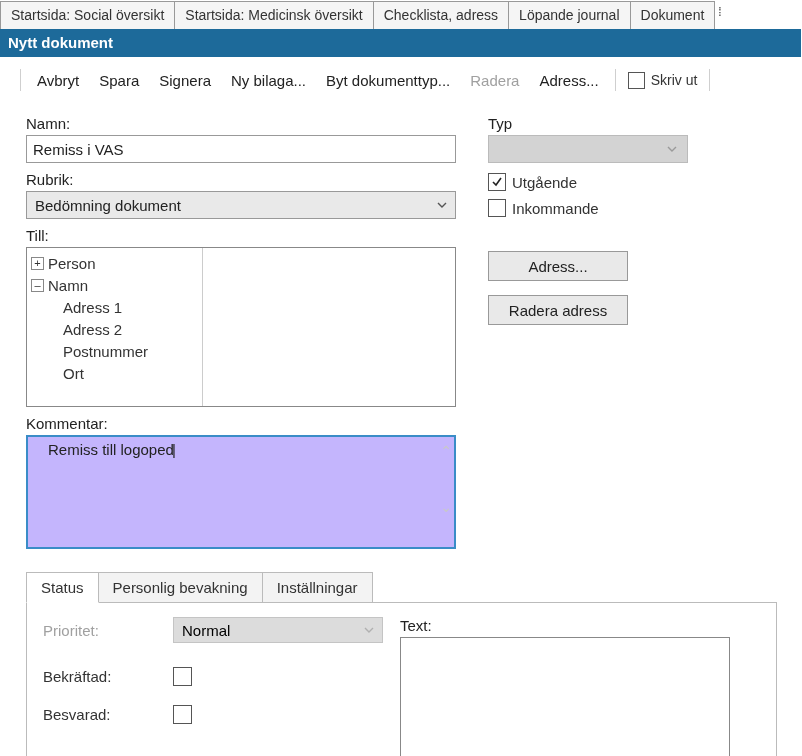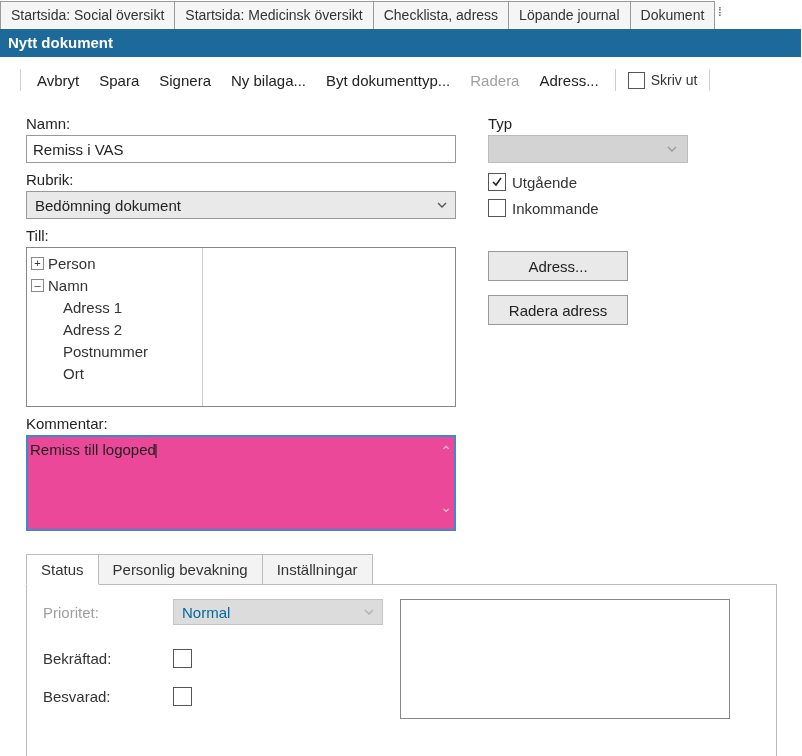--- a/index.html
+++ b/index.html
@@ -106,22 +106,22 @@
   .tree-indent { display: inline-block; width: 20px; }
 
   .btn {
     width: 140px; height: 30px; border: 1px solid #999; background: #e9e9e9;
     display: flex; align-items: center; justify-content: center;
     font-size: 15px; color: #222; cursor: pointer;
   }
   .btn + .btn { margin-top: 14px; }
 
   .komment-area {
-    width: 100%; height: 96px; border: 2px solid #3a8cc7;
-    padding: 4px 2px; font-size: 15px; color: #222; background: #ec4899;
+    width: 100%; height: 114px; border: 2px solid #3a8cc7;
+    padding: 4px 20px; font-size: 15px; color: #222; background: #c4b5fd;
     resize: none; position: relative;
   }
   .komment-scroll {
     position: absolute; right: 4px; top: 8px; display: flex; flex-direction: column;
     justify-content: space-between; height: 72px; pointer-events: none;
   }
   .komment-scroll .arrow { color: #c8c8c8; font-size: 14px; }
   .cursor-bar::after { content: "|"; margin-left: -2px; }
 
   
@@ -135,21 +135,21 @@
   .lower-tab.active { background: #fff; border-bottom: 1px solid #fff; }
   .lower-panel {
     border: 1px solid #bbb; padding: 14px 16px 0 16px; height: 180px;
   }
   .lp-row { display: flex; align-items: center; margin-bottom: 12px; height: 26px; }
   .lp-label { width: 130px; font-size: 15px; }
   .lp-label.disabled { color: #a0a0a0; }
   .lp-select {
     width: 210px; height: 26px; background: #dcdcdc; border: 1px solid #c4c4c4;
     display: flex; align-items: center; justify-content: space-between;
-    padding: 0 6px 0 8px; font-size: 15px; color: #0369a1;
+    padding: 0 6px 0 8px; font-size: 15px; color: #000000;
   }
   .lp-chk {
     width: 19px; height: 19px; border: 1px solid #555; background: #fff;
   }
   .text-box {
     position: absolute; right: 30px; top: 0; width: 330px;
   }
   .text-box-area {
     width: 100%; height: 120px; border: 1px solid #888; background: #fff;
   }
@@ -304,19 +304,20 @@
           <div class="lp-row">
             <span class="lp-label">Bekräftad:</span>
             <span class="lp-chk"></span>
           </div>
           <div class="lp-row">
             <span class="lp-label">Besvarad:</span>
             <span class="lp-chk"></span>
           </div>
         </div>
         <div class="text-box">
+          <div class="lbl" style="margin-top:0;">Text:</div>
           <div class="text-box-area"></div>
         </div>
       </div>
     </div>
   </div>
 
 </div>
 
 </body></html>

